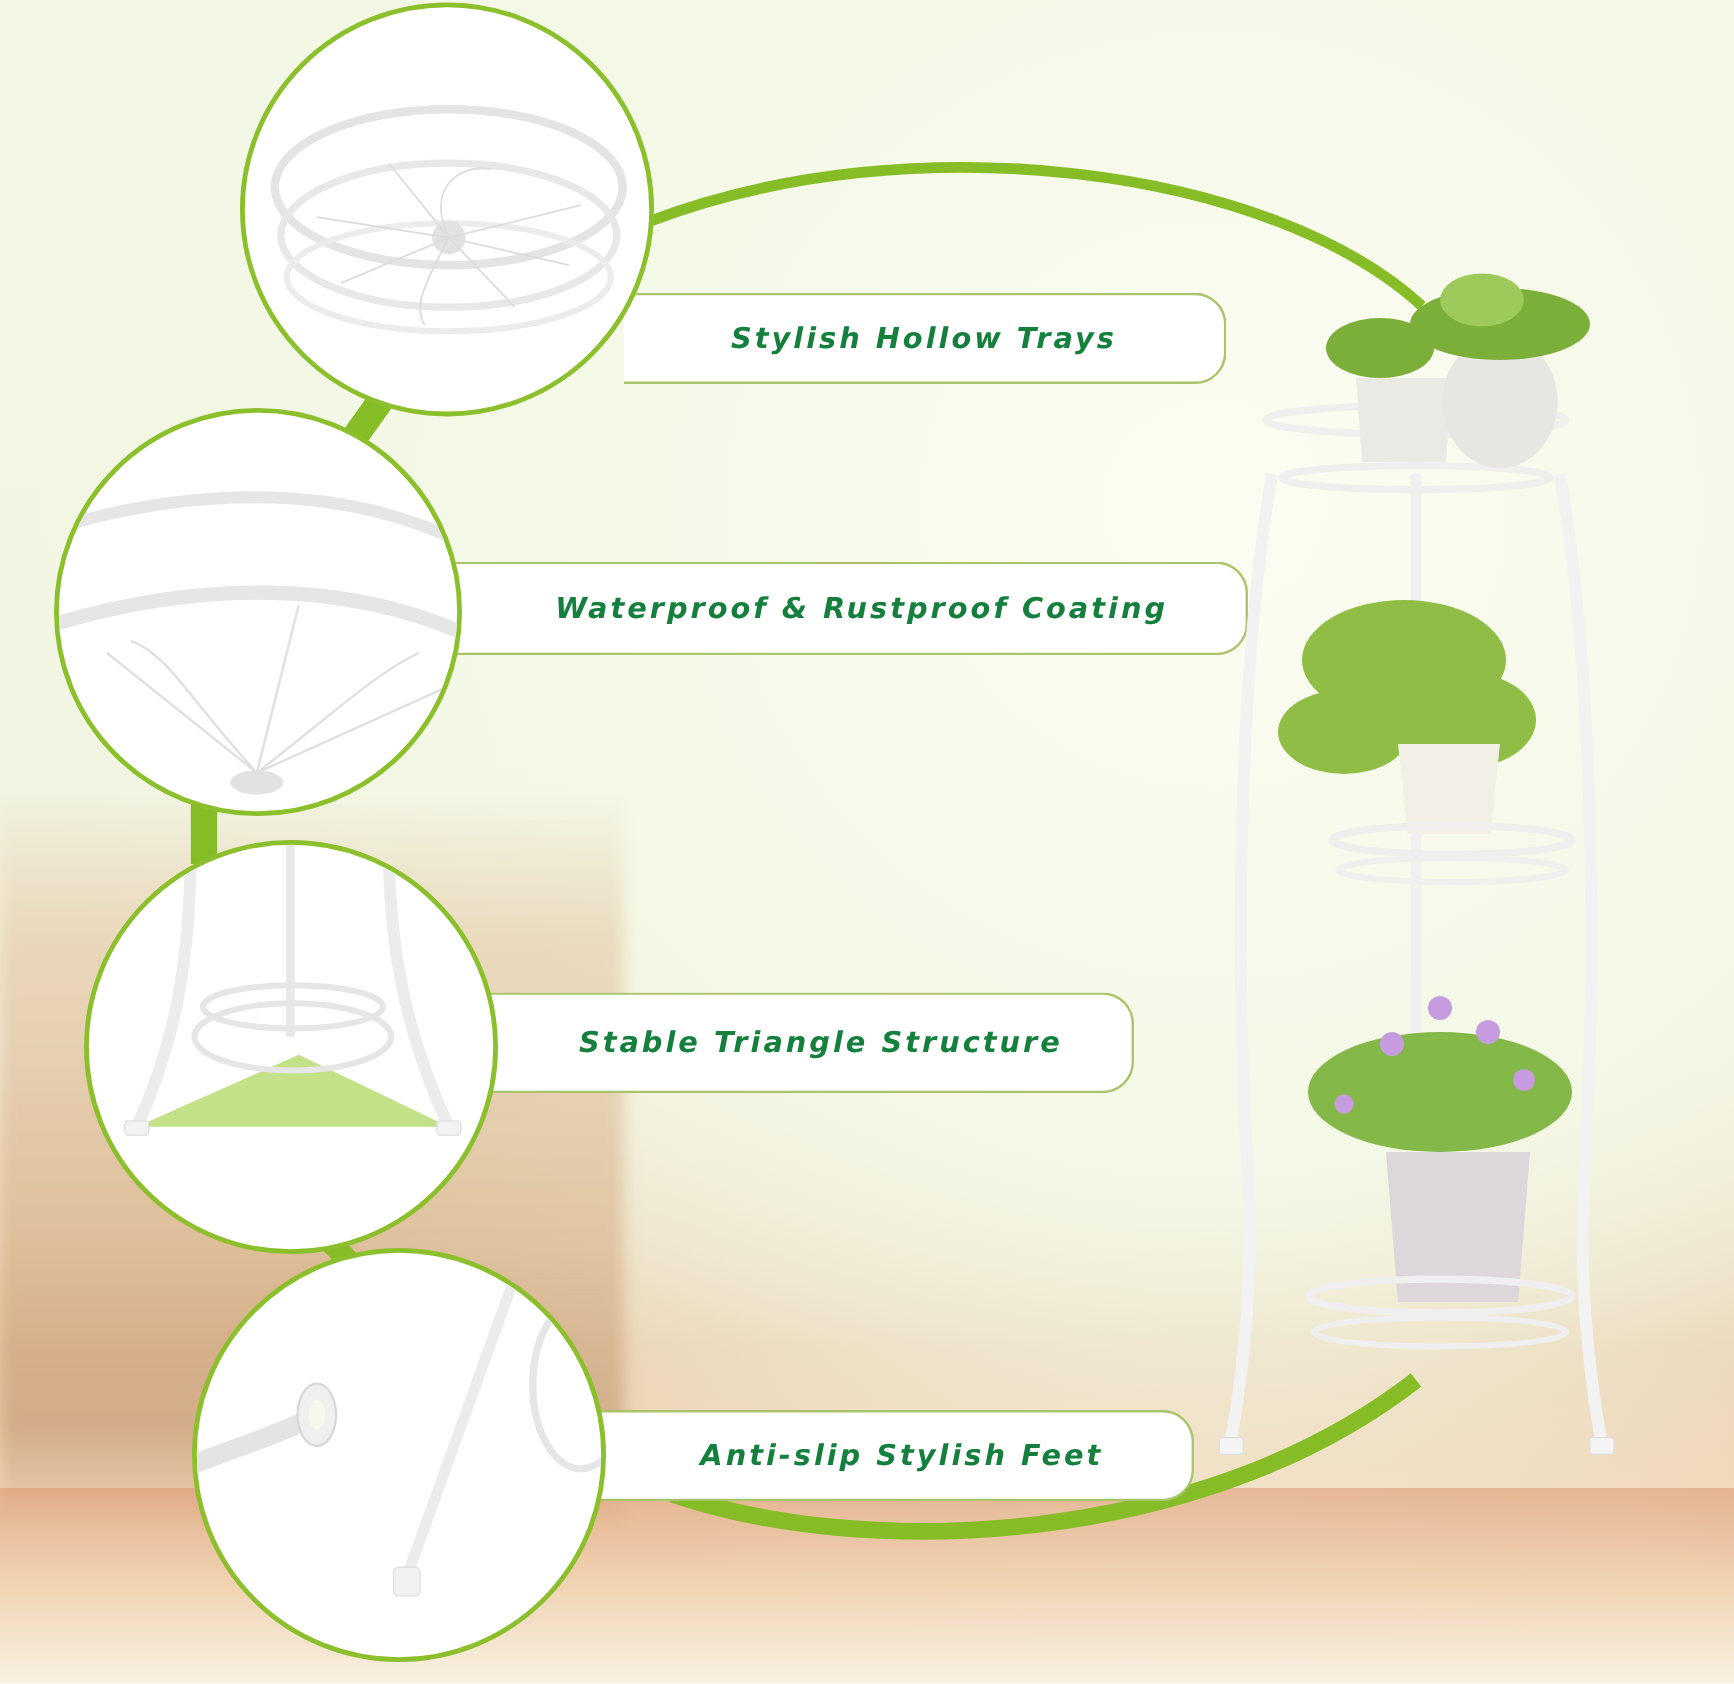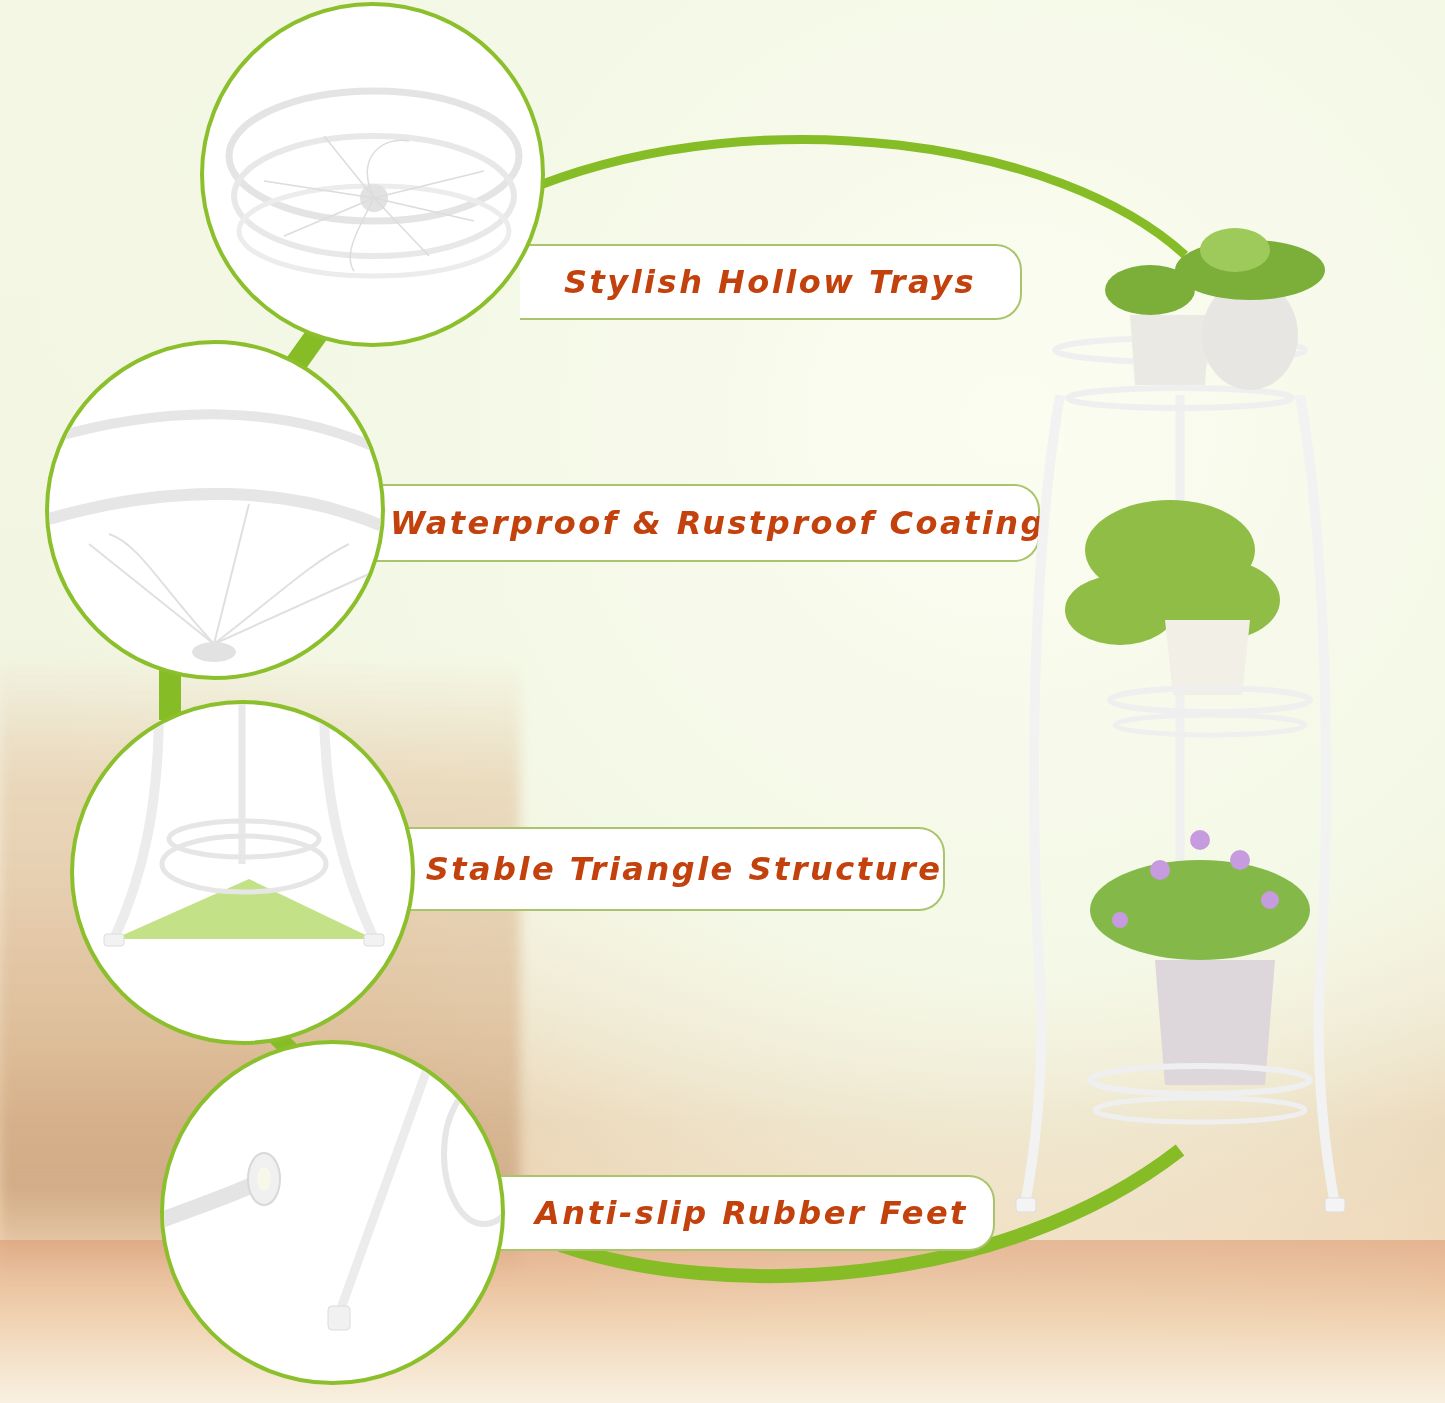--- a/index.html
+++ b/index.html
@@ -15,21 +15,21 @@
     filter: blur(6px); }
   .floor { position:absolute; left:0; top:1240px; width:1445px; height:163px;
     background: linear-gradient(180deg, rgba(220,150,110,0.55) 0%, rgba(238,200,160,0.55) 50%, rgba(248,240,225,0.9) 100%); }
   svg.lines { position:absolute; left:0; top:0; }
   .circle { position:absolute; border-radius:50%; background:#fff;
     border:4px solid #8cbf2c; box-sizing:border-box; overflow:hidden; }
   .pill { position:absolute; background:#fff; border:2px solid #a9c46a;
     border-radius:0 26px 26px 0; border-left:none; box-sizing:border-box;
     display:flex; align-items:center; justify-content:center; }
   .pill span { font-family:"DejaVu Sans", sans-serif; font-weight:bold; font-style:oblique;
-    color:#c2410c; font-size:32px; letter-spacing:2.5px; white-space:nowrap; }
+    color:#15803d; font-size:24px; letter-spacing:2.5px; white-space:nowrap; }
   .stand { position:absolute; }
 </style>
 </head>
 <body>
 
 <div class="bg"></div>
 <div class="wood-left"></div>
 <div class="floor"></div>
 
 <svg class="lines" width="1445" height="1403">
@@ -55,21 +55,21 @@
       <line x1="170" y1="192" x2="120" y2="130"></line>
         <line x1="170" y1="192" x2="225" y2="250"></line>
       <line x1="170" y1="192" x2="80" y2="230"></line>
         <line x1="170" y1="192" x2="270" y2="215"></line>
       <path d="M170 192 C 150 150, 180 130, 205 135"></path>
         <path d="M170 192 C 150 230, 140 250, 150 265"></path>
     </g>
   </svg>
 </div>
 
-<div class="pill" style="left:370px;top:484px;width:670px;height:78px;justify-content:center;">
+<div class="pill" style="left:370px;top:468px;width:670px;height:78px;justify-content:center;">
   <span style="margin-left:28px;">Waterproof &amp; Rustproof Coating</span>
 </div>
 <div class="circle" style="left:45px;top:340px;width:340px;height:340px;">
   <svg width="340" height="340">
     <path d="M0 95 C 120 60, 240 60, 340 110" stroke="#e6e6e6" stroke-width="10" fill="none"></path>
     <path d="M0 175 C 120 140, 240 140, 340 185" stroke="#e6e6e6" stroke-width="12" fill="none"></path>
     <g stroke="#e0e0e0" stroke-width="2" fill="none">
       <line x1="165" y1="300" x2="40" y2="200"></line>
         <line x1="165" y1="300" x2="200" y2="160"></line>
       <line x1="165" y1="300" x2="320" y2="230"></line>
@@ -90,21 +90,21 @@
     <path d="M250 0 C 250 100, 270 170, 300 235" stroke="#ececec" stroke-width="10" fill="none"></path>
     <line x1="168" y1="0" x2="168" y2="160" stroke="#e8e8e8" stroke-width="7"></line>
     <ellipse cx="170" cy="135" rx="75" ry="18" fill="none" stroke="#e6e6e6" stroke-width="5"></ellipse>
     <ellipse cx="170" cy="160" rx="82" ry="28" fill="none" stroke="#e6e6e6" stroke-width="5"></ellipse>
     <rect x="30" y="230" width="20" height="12" rx="3" fill="#f2f2f2" stroke="#ddd"></rect>
     <rect x="290" y="230" width="20" height="12" rx="3" fill="#f2f2f2" stroke="#ddd"></rect>
   </svg>
 </div>
 
 <div class="pill" style="left:490px;top:1175px;width:505px;height:76px;">
-  <span style="margin-left:20px;">Anti-slip Rubber Feet</span>
+  <span style="margin-left:20px;">Anti-slip Stylish Feet</span>
 </div>
 <div class="circle" style="left:160px;top:1040px;width:345px;height:345px;">
   <svg width="345" height="345">
     <path d="M0 175 C 40 160, 70 150, 90 140" stroke="#e4e4e4" stroke-width="16" fill="none" stroke-linecap="round"></path>
     <ellipse cx="100" cy="135" rx="16" ry="26" fill="#f0f0f0" stroke="#d8d8d8" stroke-width="2"></ellipse>
     <ellipse cx="100" cy="135" rx="7" ry="12" fill="#f7f7ea"></ellipse>
     <line x1="265" y1="20" x2="175" y2="270" stroke="#ececec" stroke-width="9"></line>
     <rect x="164" y="262" width="22" height="24" rx="4" fill="#f1f1f1" stroke="#dcdcdc"></rect>
     <ellipse cx="320" cy="110" rx="40" ry="70" fill="none" stroke="#e6e6e6" stroke-width="6"></ellipse>
   </svg>

